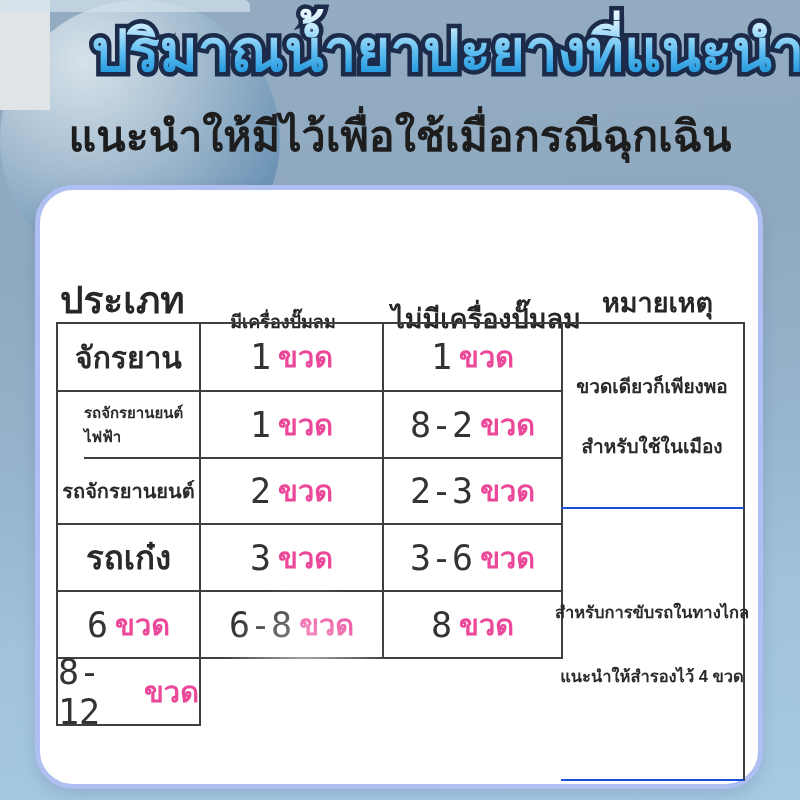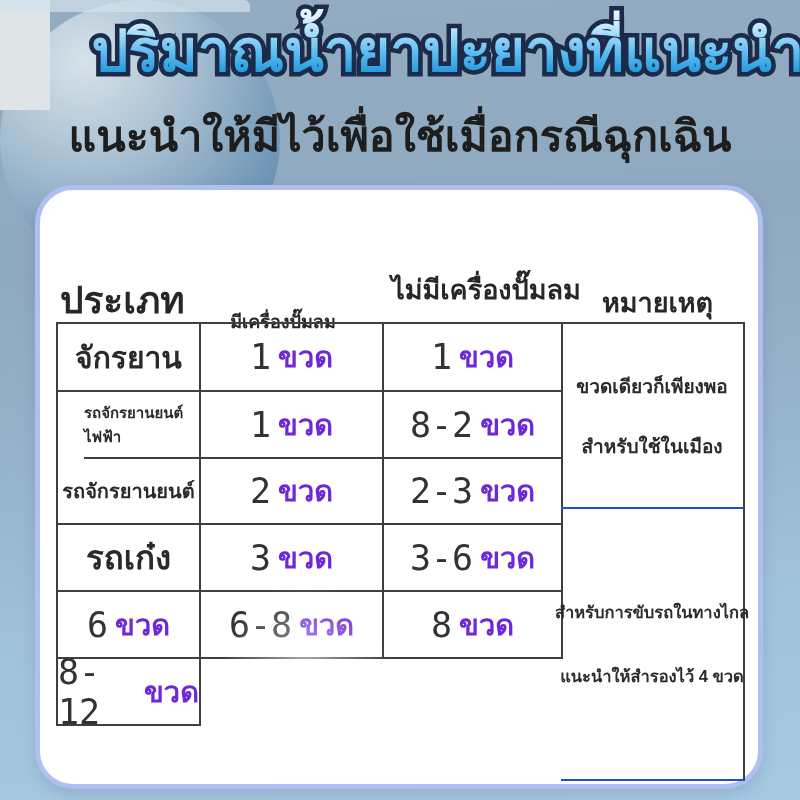--- a/index.html
+++ b/index.html
@@ -39,38 +39,38 @@
 
   
   .card { position:absolute; left:35px; top:185px; width:728px; height:604px;
     background:#ffffff; border:5px solid #b0bff2; border-radius:38px;
     box-shadow:0 6px 14px rgba(80,100,150,.22), inset 0 0 0 1px rgba(255,255,255,.6); }
 
   
   .col-head { position:absolute; font-weight:800; color:#272727; text-align:center; }
   .head-type { left:60px; top:270px; width:150px; font-size:37px; text-align:left; }
   .head-with { left:188px; top:281px; width:190px; font-size:18px;margin-top:26px; }
-  .head-without { left:386px; top:268px; width:200px; font-size:27px;text-align:center; }
+  .head-without { left:386px; top:297px; width:200px; font-size:27px;text-align:center; }
   .head-note { left:575px; top:281px; width:165px; font-size:27px; }
 
   
   .main-grid { position:absolute; left:56px; top:322px;
     display:grid; grid-template-columns:143px 183px 179px;
     grid-template-rows:68px 67px 66px 67px 67px 67px;
     border-top:2px solid #3f3f3f; border-left:2px solid #3f3f3f; background:transparent; }
   .cell { border-right:2px solid #3f3f3f; border-bottom:2px solid #3f3f3f;
     display:flex; align-items:center; justify-content:center; color:#2a2a2a; }
   .type-cell { font-weight:800; }
   .t-big { font-size:30px; }
   .t-xl { font-size:33px; }
   .t-med { font-size:20px; }
   .t-small { font-size:15px;margin-left:26px; }
   .val-num { font-family:"DejaVu Sans Mono","DejaVu Sans",monospace; font-size:35px;
     font-weight:400; color:#333; margin-right:7px; }
-  .val-unit { font-size:29px; font-weight:800; color:#6d28d9; }
+  .val-unit { font-size:29px; font-weight:800; color:#ec4899; }
 
   
   .notes-col { position:absolute; left:561px; top:322px; width:184px; }
   .note-cell { border-right:2px solid #3f3f3f; border-bottom:2px solid #1d4ed8;
     display:flex; flex-direction:column; align-items:center; justify-content:center;
     color:#2a2a2a; font-weight:800; }
   .note-1 { height:187px; border-top:2px solid #3f3f3f; font-size:19px; gap:30px; }
   .note-2 { height:272px; font-size:16.5px; gap:38px; }
   .note-line { white-space:nowrap; }
 

